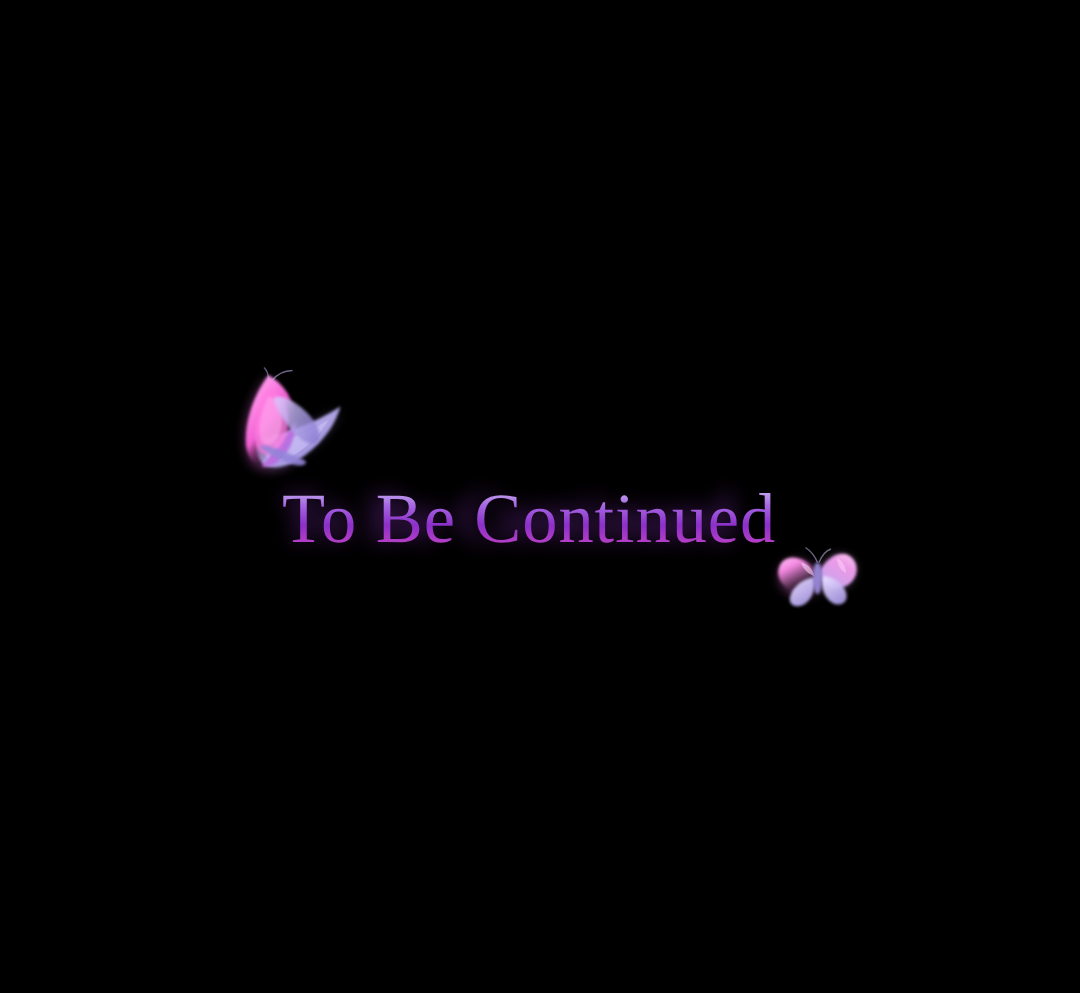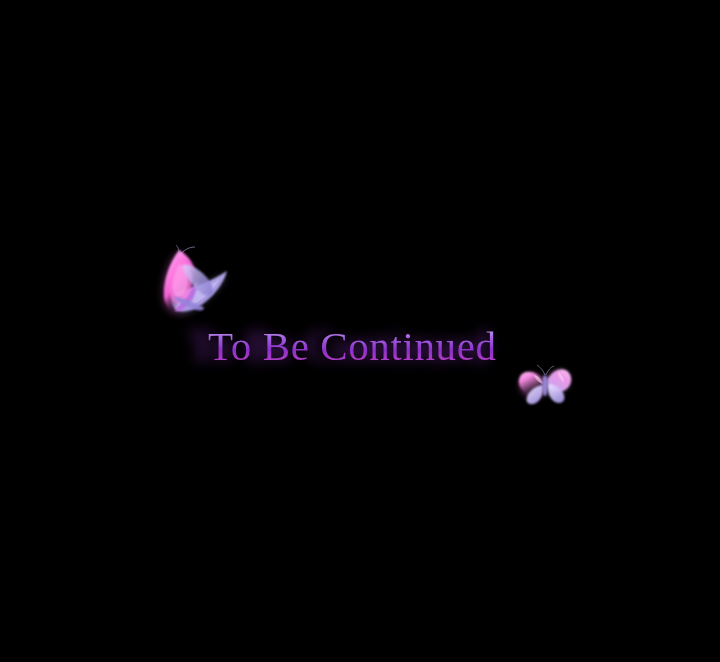--- a/index.html
+++ b/index.html
@@ -43,36 +43,35 @@
     color: #7a2da8;
     filter: blur(7px);
     opacity: 0.85;
   }
 
   .title-main {
     position: absolute;
     left: 0;
     top: 0;
     width: 100%;
-    font-size: 41px;
+    font-size: 47px;
     line-height: 52px;
     letter-spacing: 0.6px;
     white-space: nowrap;
     background-image: linear-gradient(
         to bottom,
         #d8c8f2 0%,
         #c3a6ee 14%,
         #a463e0 34%,
         #8c2fc9 58%,
         #b43ec6 80%,
         #7e27a8 100%);
     -webkit-background-clip: text;
     background-clip: text;
     color: transparent;
-    margin-left: 20px;
     -webkit-text-fill-color: transparent;
   }
 
   
   .butterfly {
     position: absolute;
   }
   .butterfly svg { display: block; overflow: visible; }
 
   #butterfly-left {

